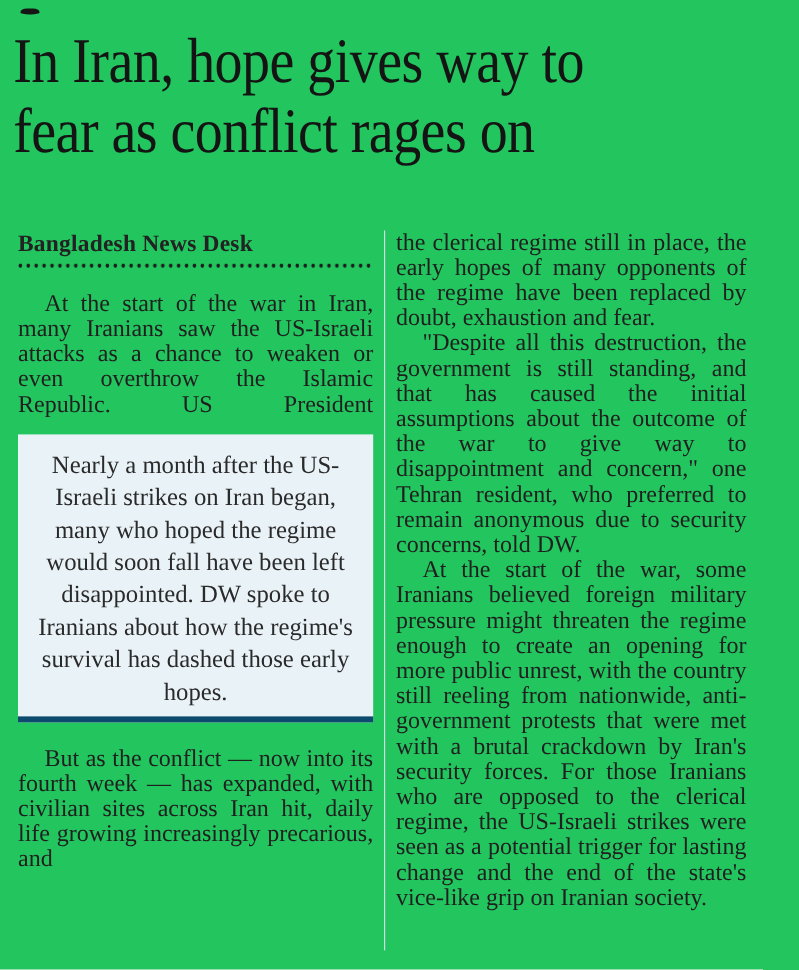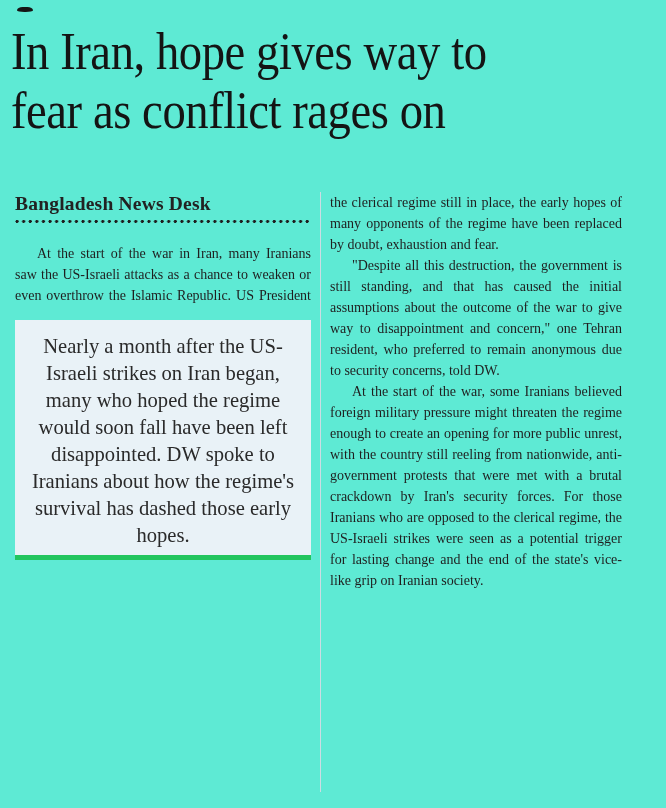--- a/index.html
+++ b/index.html
@@ -2,21 +2,21 @@
 <html><head>
 <meta charset="utf-8">
 <style>
   * { margin: 0; padding: 0; box-sizing: border-box; }
   html, body { background: #f2f2f2; }
   .page {
     position: relative;
     width: 666px;
     height: 808px;
     margin: 0 auto;
-    background: #5eead4;
+    background: #22c55e;
     font-family: "Liberation Serif", "DejaVu Serif", serif;
     color: #1f1f1f;
     overflow: hidden;
   }
   .crop-mark {
     position: absolute;
     left: 17px;
     top: 7px;
     width: 16px;
     height: 5px;
@@ -62,32 +62,32 @@
   }
   .dotted-rule {
     height: 5px;
     margin-top: 3px;
     margin-bottom: 9px;
     background-image: radial-gradient(circle at 2px 2.4px, #1d1d1d 1.35px, rgba(0,0,0,0) 1.8px);
     background-size: 6.6px 5px;
     background-repeat: repeat-x;
   }
   .body-para {
-    font-size: 14px;
+    font-size: 20px;
     line-height: 21px;
     text-align: justify;
     color: #1f1f1f;
   }
   .indent { text-indent: 22px; }
   .justify-last { text-align-last: justify; margin-top: 19px; }
   .pull-quote {
     margin-top: 14px;
     margin-bottom: 20px;
     background: #e9f2f7;
-    border-bottom: 5px solid #22c55e;
+    border-bottom: 5px solid #0c4a6e;
     padding: 13px 10px 6px 10px;
     text-align: center;
     font-size: 20.6px;
     line-height: 27px;
     color: #2a2a2a;
   }
   .continued {
     font-size: 18px;
     font-weight: 700;
     line-height: 21px;
@@ -113,20 +113,21 @@
 
     <div class="col-left">
       <div class="kicker">Bangladesh News Desk</div>
       <div class="dotted-rule"></div>
 
       <p class="body-para indent justify-last">At the start of the war in Iran, many Iranians saw the US-Israeli attacks as a chance to weaken or even overthrow the Islamic Republic. US President</p>
 
       <div class="pull-quote">Nearly a month after the US-Israeli strikes on Iran began, many who hoped the regime would soon fall have been left disappointed. DW spoke to Iranians about how the regime's survival has dashed those early hopes.</div>
 
 
+      <p class="body-para indent justify-last">But as the conflict — now into its fourth week — has expanded, with civilian sites across Iran hit, daily life growing increasingly precarious, and</p>
     </div>
 
     <div class="col-divider"></div>
 
     <div class="col-right">
       <p class="body-para">the clerical regime still in place, the early hopes of many opponents of the regime have been replaced by doubt, exhaustion and fear.</p>
 
       <p class="body-para indent">"Despite all this destruction, the government is still standing, and that has caused the initial assumptions about the outcome of the war to give way to disappointment and concern," one Tehran resident, who preferred to remain anonymous due to security concerns, told DW.</p>
 
 

